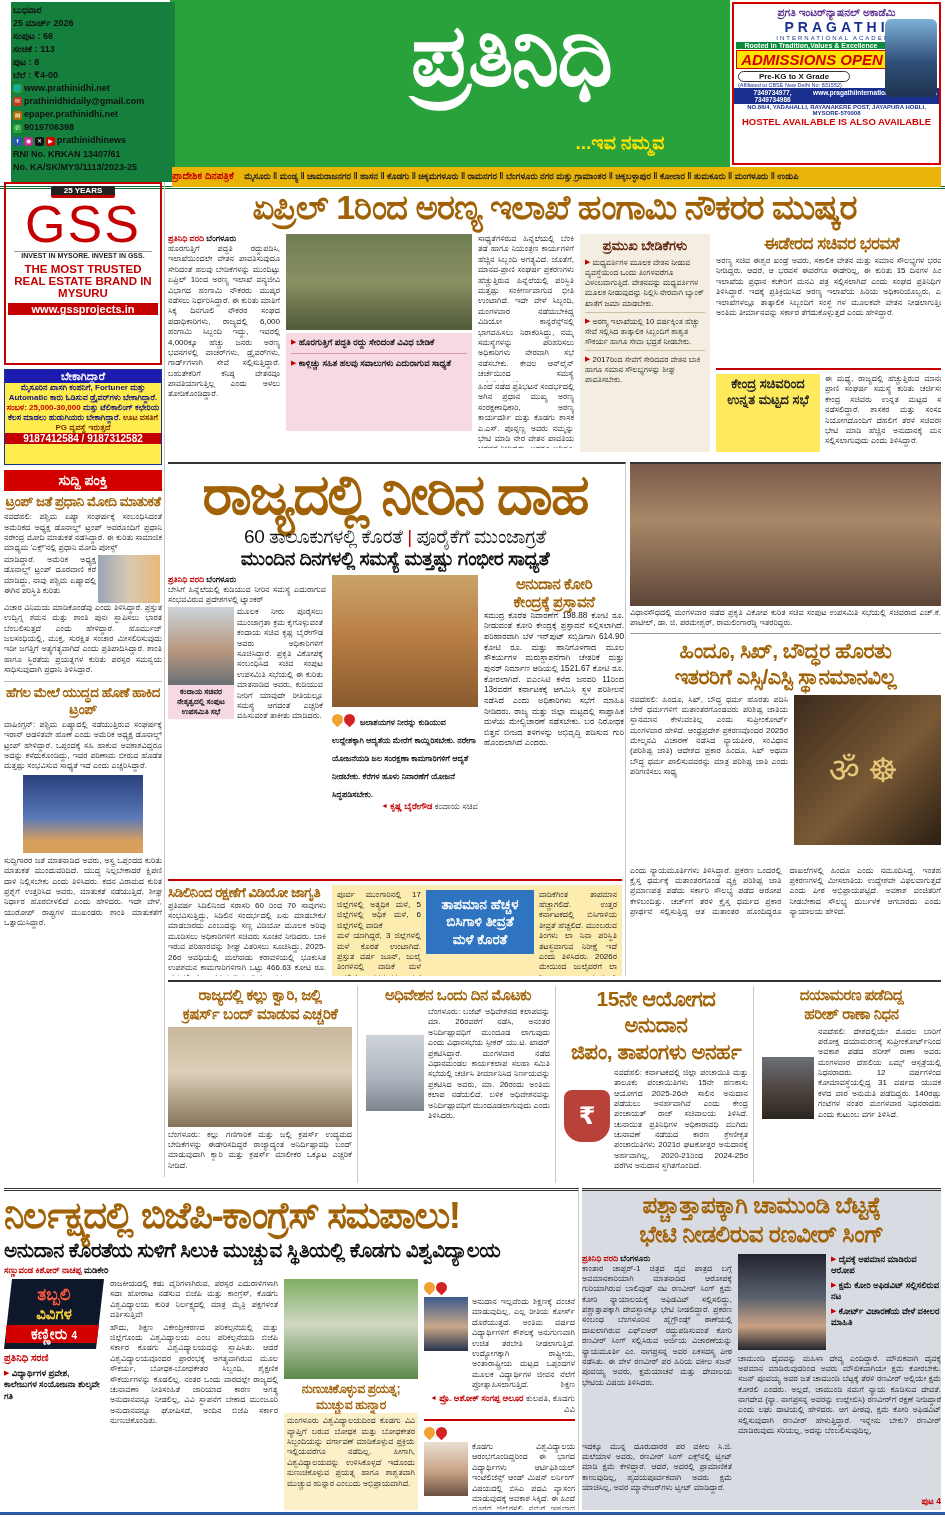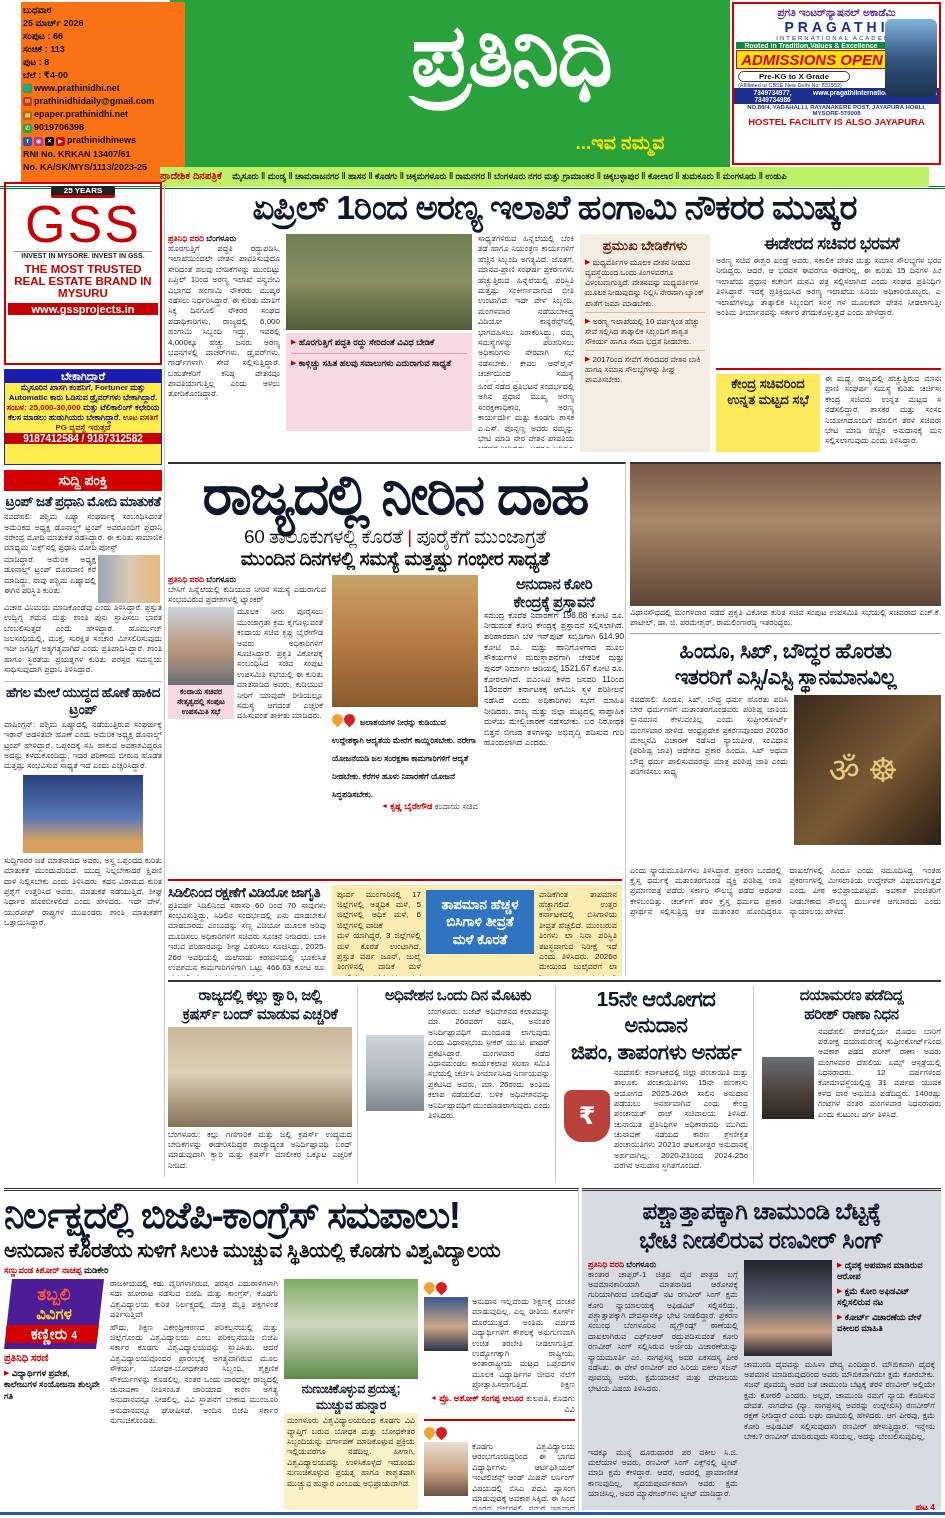--- a/index.html
+++ b/index.html
@@ -3,40 +3,40 @@
 <meta charset="utf-8">
 <style>
   html,body{margin:0;padding:0;background:#e8e8e8;}
   #page{position:relative;width:945px;height:1518px;background:#ffffff;
         font-family:"Liberation Sans","DejaVu Sans",sans-serif;color:#111;overflow:hidden;}
   .abs{position:absolute;}
   .ph{background:#ccc;}
   .body-txt{font-size:8px;line-height:1.3;color:#151515;text-align:justify;overflow:hidden;}
   .byline-red{color:#c40000;font-weight:bold;}
   .dateline{font-weight:bold;}
-  .hl{font-weight:bold;color:#0f172a;letter-spacing:-0.5px;}
+  .hl{font-weight:bold;color:#a16207;letter-spacing:-0.5px;}
   .center{text-align:center;}
   .red{color:#c40000;}
   .rule-r{border-right:1px solid #c9c9c9;}
   .icon-sq{display:inline-block;width:9px;height:9px;border-radius:2px;color:#fff;font-size:6px;
            line-height:9px;text-align:center;font-weight:bold;margin-right:2px;vertical-align:middle;}
   .drop{display:inline-block;width:11px;height:11px;border-radius:50% 50% 50% 0;transform:rotate(-45deg);}
   .tri{color:#c40000;font-size:7px;vertical-align:1px;}
   .quote-attr{color:#c40000;font-weight:bold;font-size:8.5px;text-align:right;}
 </style>
 </head>
 <body>
 
 <div id="page">
 
   <div class="abs" style="left:0;top:0;width:945px;height:186px;border-bottom:3px double #0b6e2f;">
 
     <div class="abs" style="left:170px;top:0;width:560px;height:168px;background:#2aa23c;"></div>
 
-    <div class="abs" style="left:21px;top:2px;width:164px;height:180px;background:#f97316;font-size:9px;font-weight:bold;line-height:1.45;padding:2px 2px;box-sizing:border-box;overflow:hidden;">
+    <div class="abs" style="left:11px;top:2px;width:164px;height:180px;background:#15803d;font-size:9px;font-weight:bold;line-height:1.45;padding:2px 2px;box-sizing:border-box;overflow:hidden;">
       <div>ಬುಧವಾರ</div>
       <div>25 ಮಾರ್ಚ್ 2026</div>
       <div>ಸಂಪುಟ : 66</div>
       <div>ಸಂಚಿಕೆ  : 113</div>
       <div>ಪುಟ      : 8</div>
       <div>ಬೆಲೆ      : ₹4-00</div>
       <div><span class="icon-sq" style="background:#2aa23c;">🌐</span><span>www.prathinidhi.net</span></div>
       <div><span class="icon-sq" style="background:#c43b1d;">✉</span><span>prathinidhidaily@gmail.com</span></div>
       <div><span class="icon-sq" style="background:#b36a00;">▤</span><span>epaper.prathinidhi.net</span></div>
       <div><span class="icon-sq" style="background:#27a437;">✆</span><span>9019706398</span></div>
@@ -60,24 +60,24 @@
       </div>
       <div style="background:#0a8a3c;color:#fff;font-size:7px;font-weight:bold;width:150px;margin:1px 0 1px 2px;">Rooted in Tradition,Values &amp; Excellence</div>
       <div style="background:#ffe300;color:#d40000;font-weight:bold;font-style:italic;font-size:15px;width:150px;margin-left:2px;border:1px solid #d40000;">ADMISSIONS OPEN</div>
       <div style="font-size:8px;font-weight:bold;border:1px solid #333;border-radius:8px;width:110px;margin:2px 0 0 4px;">Pre-KG to X Grade</div>
       <div style="font-size:5.5px;color:#1b2f8f;text-align:left;padding-left:4px;">(Affiliated to CBSE New Delhi No: 831552)</div>
       <div style="background:#1b2f8f;color:#fff;font-size:6.5px;font-weight:bold;display:flex;gap:4px;padding:1px 2px;">
         <span>7349734977, 7349734986</span>
         <span>www.pragathiinternationalacademy.com</span>
       </div>
       <div style="font-size:6px;color:#1b2f8f;font-weight:bold;">NO.86/4, YADAHALLI, RAYANAKERE POST, JAYAPURA HOBLI, MYSORE-570008</div>
-      <div style="color:#d40000;font-weight:bold;font-size:9.5px;">HOSTEL FACILITY IS ALSO JAYAPURA</div>
-    </div>
-
-    <div class="abs" style="left:160px;top:167px;width:769px;height:17px;background:#bef264;font-size:8.5px;white-space:nowrap;overflow:hidden;padding-top:3px;">
+      <div style="color:#d40000;font-weight:bold;font-size:9.5px;">HOSTEL AVAILABLE IS ALSO AVAILABLE</div>
+    </div>
+
+    <div class="abs" style="left:172px;top:167px;width:769px;height:17px;background:#eab308;font-size:8.5px;white-space:nowrap;overflow:hidden;padding-top:3px;">
       <span class="red" style="font-weight:bold;font-size:10px;margin-right:8px;">ಪ್ರಾದೇಶಿಕ ದಿನಪತ್ರಿಕೆ</span>
       <span style="font-weight:bold;color:#222;">ಮೈಸೂರು ‖ ಮಂಡ್ಯ ‖ ಚಾಮರಾಜನಗರ ‖ ಹಾಸನ ‖ ಕೊಡಗು ‖ ಚಿಕ್ಕಮಗಳೂರು ‖ ರಾಮನಗರ ‖ ಬೆಂಗಳೂರು ನಗರ ಮತ್ತು ಗ್ರಾಮಾಂತರ ‖ ಚಿಕ್ಕಬಳ್ಳಾಪುರ ‖ ಕೋಲಾರ ‖ ತುಮಕೂರು ‖ ಮಂಗಳೂರು ‖ ಉಡುಪಿ</span>
     </div>
   </div>
 
   <div class="abs rule-r" style="left:4px;top:182px;width:161px;height:995px;padding-right:2px;box-sizing:border-box;overflow:hidden;">
 
     <div style="border:2px solid #c40000;height:183px;text-align:center;box-sizing:border-box;overflow:hidden;">
       <div style="background:#222;color:#fff;font-size:8px;font-weight:bold;width:64px;margin:2px auto;border-radius:2px;border-bottom:3px solid #c40000;">25 YEARS</div>
       <div style="color:#c40000;font-weight:normal;font-size:52px;line-height:0.95;letter-spacing:2px;">GSS</div>
@@ -279,21 +279,21 @@
   </div>
 
   <div class="abs rule-r" style="left:4px;top:1188px;width:575px;height:322px;border-top:3px double #333;padding:4px 3px 0 0;box-sizing:border-box;overflow:hidden;">
     <div class="hl" style="font-size:37px;letter-spacing:-1.5px;white-space:nowrap;">ನಿರ್ಲಕ್ಷ್ಯದಲ್ಲಿ ಬಿಜೆಪಿ-ಕಾಂಗ್ರೆಸ್ ಸಮಪಾಲು!</div>
     <div style="font-size:20px;font-weight:bold;letter-spacing:-0.5px;margin-top:2px;white-space:nowrap;">ಅನುದಾನ ಕೊರತೆಯ ಸುಳಿಗೆ ಸಿಲುಕಿ ಮುಚ್ಚುವ ಸ್ಥಿತಿಯಲ್ಲಿ ಕೊಡಗು ವಿಶ್ವವಿದ್ಯಾಲಯ</div>
     <div style="font-size:8.5px;margin:3px 0;"><span class="byline-red">ಸಣ್ಣುವಂಡ ಕಿಶೋರ್ ನಾಚಪ್ಪ</span> <span class="dateline">ಮಡಿಕೇರಿ</span></div>
 
     <div style="display:flex;gap:6px;">
 
       <div style="width:100px;flex:none;">
-        <div style="background:#4c1d95;color:#ffe300;font-weight:bold;text-align:center;padding:6px 2px;clip-path:polygon(8% 0,100% 0,92% 100%,0 100%);">
+        <div style="background:#0f172a;color:#ffe300;font-weight:bold;text-align:center;padding:6px 2px;clip-path:polygon(8% 0,100% 0,92% 100%,0 100%);">
           <div style="font-size:17px;color:#ff5a3c;">ತಬ್ಬಲಿ</div>
           <div style="font-size:15px;color:#ffd23c;">ವಿವಿಗಳ</div>
           <div style="background:#d40000;color:#fff;font-size:15px;margin-top:2px;"><span>ಕಣ್ಣೀರು</span> <span style="font-size:10px;">4</span></div>
         </div>
         <div style="font-size:10px;font-weight:bold;margin-top:3px;"><span class="red">ಪ್ರತಿನಿಧಿ ಸರಣಿ</span></div>
         <div style="font-size:8.5px;font-weight:bold;margin-top:4px;line-height:1.35;"><span class="tri">▶</span> <span>ವಿದ್ಯಾರ್ಥಿಗಳ ಪ್ರವೇಶ, ಕಾಲೇಜುಗಳ ಸಂಯೋಜನಾ ಶುಲ್ಕವೇ ಗತಿ</span></div>
       </div>
 
       <div style="width:168px;flex:none;">
         <div class="body-txt">ರಾಜಕೀಯದಲ್ಲಿ ಕಡು ವೈರಿಗಳಾಗಿರುವ, ಪರಸ್ಪರ ಎದುರಾಳಿಗಳಾಗಿ ಸದಾ ಹೋರಾಟ ನಡೆಸುವ ಬಿಜೆಪಿ ಮತ್ತು ಕಾಂಗ್ರೆಸ್, ಕೊಡಗು ವಿಶ್ವವಿದ್ಯಾಲಯ ಕುರಿತ ನಿರ್ಲಕ್ಷ್ಯದಲ್ಲಿ ಮಾತ್ರ ಮೈತ್ರಿ ಪಕ್ಷಗಳಂತೆ ವರ್ತಿಸುತ್ತಿವೆ!</div>
@@ -331,21 +331,21 @@
           <div style="display:flex;gap:4px;">
             <div class="ph" style="width:44px;height:54px;flex:none;background:linear-gradient(180deg,#e9dfd2 0%,#caa184 55%,#6b5143 100%);"></div>
             <div class="body-txt" style="height:88px;">ಕೊಡಗು ವಿಶ್ವವಿದ್ಯಾಲಯ ಆರಂಭಗೊಂಡಿದ್ದರಿಂದ ಈ ಭಾಗದ ವಿದ್ಯಾರ್ಥಿಗಳು ಆರ್ಟಿಫಿಶಿಯಲ್ ಇಂಟೆಲಿಜೆನ್ಸ್ ಆಂಡ್ ಮಿಷನ್ ಲರ್ನಿಂಗ್ ವಿಷಯದಲ್ಲಿ ಬಿಸಿಎ ಪದವಿ ವ್ಯಾಸಂಗ ಮಾಡುವುದಕ್ಕೆ ಅವಕಾಶ ಸಿಕ್ಕಿದೆ. ಈ ಹಿಂದೆ ದೂರದ ಜಿಲ್ಲೆಗಳಲ್ಲಿ ನಮಗೆ ಇಷ್ಟವಾದ ವಿಷಯಗಳಲ್ಲಿ ಪದವಿ ಪಡೆಯಬೇಕಾಗುತ್ತಿತ್ತು.</div>
           </div>
 
         </div>
       </div>
     </div>
   </div>
 
-  <div class="abs" style="left:582px;top:1188px;width:359px;height:322px;background:#d8dbe2;border-top:3px double #333;padding:6px;box-sizing:border-box;overflow:hidden;">
+  <div class="abs" style="left:582px;top:1188px;width:359px;height:322px;background:#d8dbe2;border-top:3px double #333;box-sizing:border-box;overflow:hidden;">
     <div class="hl center" style="font-size:23px;line-height:1.25;letter-spacing:-0.5px;">
       <div>ಪಶ್ಚಾತ್ತಾಪಕ್ಕಾಗಿ ಚಾಮುಂಡಿ ಬೆಟ್ಟಕ್ಕೆ</div>
       <div>ಭೇಟಿ ನೀಡಲಿರುವ ರಣವೀರ್ ಸಿಂಗ್</div>
     </div>
     <div style="display:flex;gap:6px;margin-top:5px;">
       <div style="width:150px;flex:none;">
         <div style="font-size:8px;"><span class="byline-red">ಪ್ರತಿನಿಧಿ ವರದಿ</span> <span class="dateline">ಬೆಂಗಳೂರು</span></div>
         <div class="body-txt" style="height:178px;">ಕಾಂತಾರ ಚಾಪ್ಟರ್-1 ಚಿತ್ರದ ದೈವ ಪಾತ್ರದ ಬಗ್ಗೆ ಅವಮಾನಕಾರಿಯಾಗಿ ಮಾತನಾಡಿದ ಆರೋಪಕ್ಕೆ ಗುರಿಯಾಗಿರುವ ಬಾಲಿವುಡ್ ನಟ ರಣವೀರ್ ಸಿಂಗ್ ಕ್ಷಮೆ ಕೋರಿ ನ್ಯಾಯಾಲಯಕ್ಕೆ ಅಫಿಡವಿಟ್ ಸಲ್ಲಿಸಲಿದ್ದು, ಪಶ್ಚಾತ್ತಾಪಕ್ಕಾಗಿ ದೇವಸ್ಥಾನಕ್ಕೂ ಭೇಟಿ ನೀಡಲಿದ್ದಾರೆ. ಪ್ರಕರಣ ಸಂಬಂಧ ಬೆಂಗಳೂರಿನ ಹೈಗ್ರೌಂಡ್ಸ್ ಠಾಣೆಯಲ್ಲಿ ದಾಖಲಾಗಿರುವ ಎಫ್‌ಐಆರ್ ರದ್ದುಪಡಿಸುವಂತೆ ಕೋರಿ ರಣವೀರ್ ಸಿಂಗ್ ಸಲ್ಲಿಸಿರುವ ಅರ್ಜಿಯ ವಿಚಾರಣೆಯನ್ನು ನ್ಯಾಯಮೂರ್ತಿ ಎಂ. ನಾಗಪ್ರಸನ್ನ ಅವರ ಏಕಸದಸ್ಯ ಪೀಠ ನಡೆಸಿತು. ಈ ವೇಳೆ ರಣವೀರ್ ಪರ ಹಿರಿಯ ವಕೀಲ ಸಜನ್ ಪೂವಯ್ಯ ಅವರು, ಕ್ಷಮೆಯಾಚನೆ ಮತ್ತು ದೇವಾಲಯ ಭೇಟಿಯ ವಿಷಯ ತಿಳಿಸಿದರು.</div>
         <div class="body-txt" style="height:62px;">ಇದಕ್ಕೂ ಮುನ್ನ ದೂರುದಾರರ ಪರ ವಕೀಲ ಸಿ.ಜಿ. ಮಲೆಯಾಳ ಅವರು, ರಣವೀರ್ ಸಿಂಗ್ ಎಕ್ಸ್‌ನಲ್ಲಿ ಟ್ವೀಟ್ ಮಾಡಿ ಕ್ಷಮೆ ಕೇಳಿದ್ದಾರೆ. ಆದರೆ, ಅದರಲ್ಲಿ ಪ್ರಾಮಾಣಿಕತೆ ಕಾಣುವುದಿಲ್ಲ, ಹೃದಯಪೂರ್ವಕವಾಗಿ ಅವರು ಕ್ಷಮೆ ಯಾಚಿಸಿಲ್ಲ, ಅವರ ಮ್ಯಾನೇಜರ್‌ಗಳು ಟ್ವೀಟ್ ಮಾಡಿದ್ದಾರೆ.</div>
       </div>

